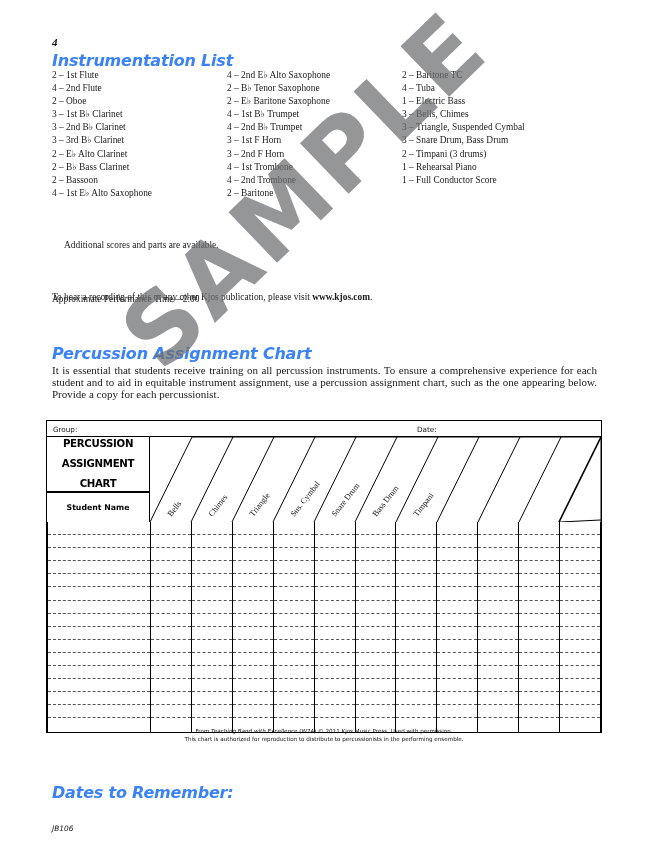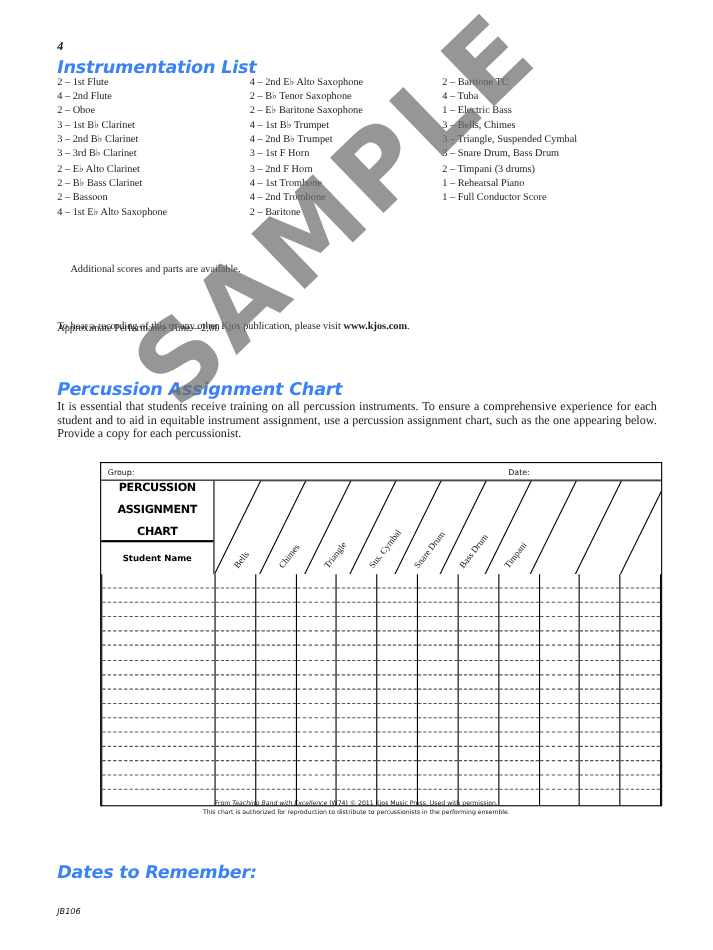--- a/index.html
+++ b/index.html
@@ -115,21 +115,20 @@
     position: absolute;
     left: 46px;
     top: 420px;
     width: 556px;
     z-index: 2;
   }
   .chart-outer {
     border: 1.6px solid #000;
     border-bottom: none;
     background: transparent;
-    margin-left: 45px;
   }
   .row-groupdate {
     display: flex;
     height: 15px;
     border-bottom: 1.6px solid #000;
   }
   .gd-cell {
     font-family: "DejaVu Sans", sans-serif;
     font-size: 7.2px;
     padding: 3.5px 0 0 6px;

